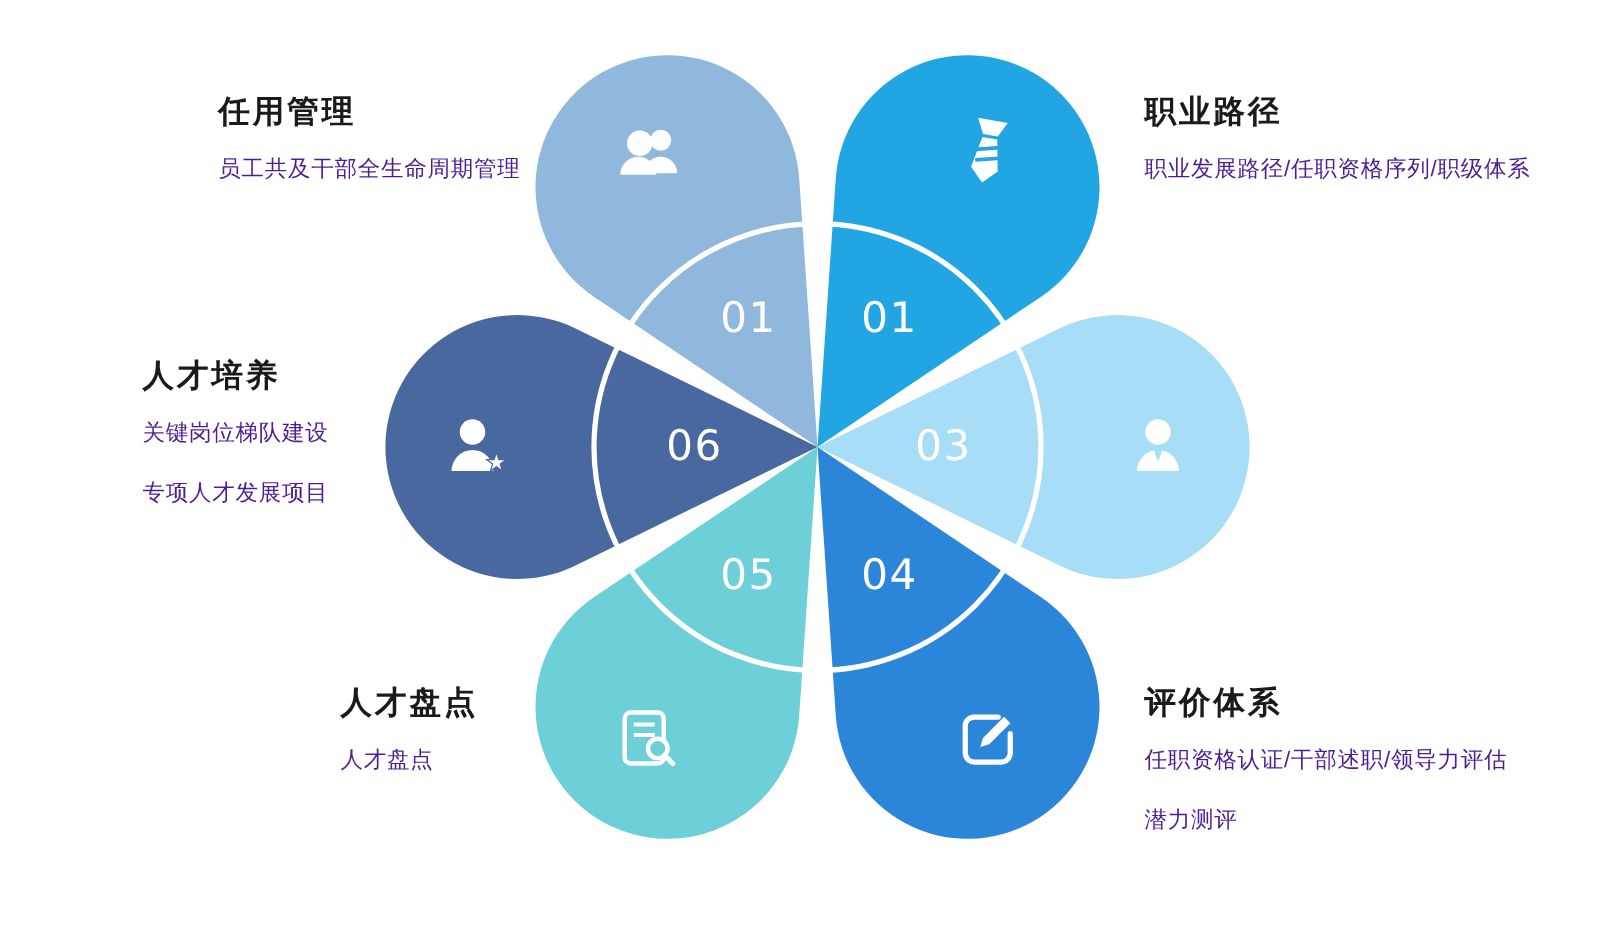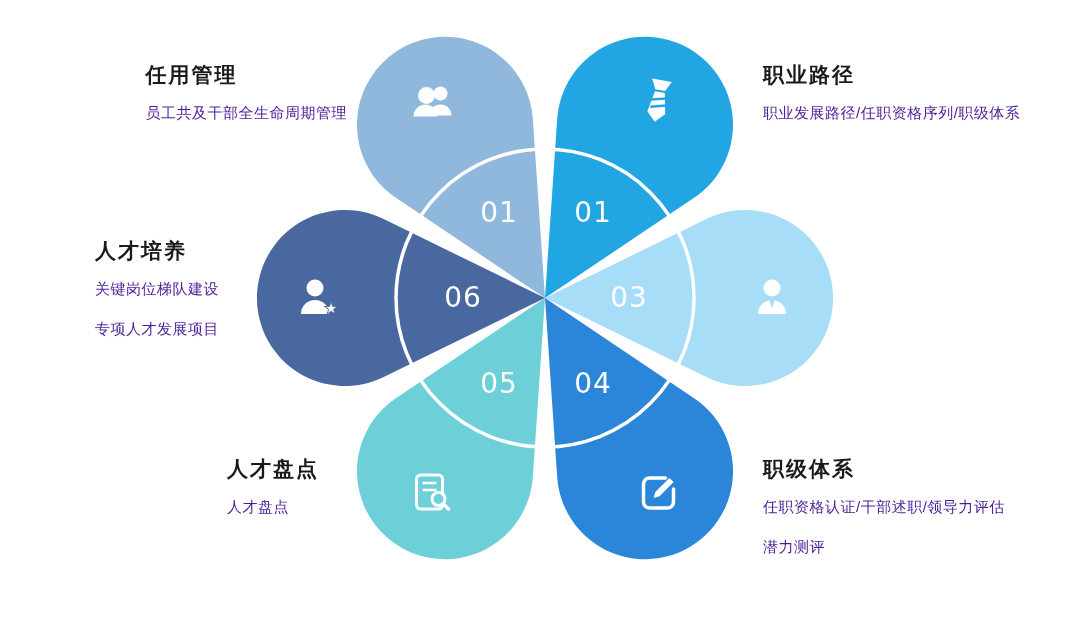--- a/index.html
+++ b/index.html
@@ -105,21 +105,21 @@
     <div class="desc">员工共及干部全生命周期管理</div>
   </div>
 
   <div class="label-block" style="left:763px; top:62px">
     <div class="title">职业路径</div>
     <div class="desc">职业发展路径/任职资格序列/职级体系</div>
   </div>
 
 
   <div class="label-block" style="left:763px; top:456px">
-    <div class="title">职级体系</div>
+    <div class="title">评价体系</div>
     <div class="desc">任职资格认证/干部述职/领导力评估</div>
     <div class="desc">潜力测评</div>
   </div>
 
   <div class="label-block lb-right" style="right:762px; top:456px">
     <div class="title">人才盘点</div>
     <div class="desc">人才盘点</div>
   </div>
 
   <div class="label-block lb-right" style="right:862px; top:238px">

